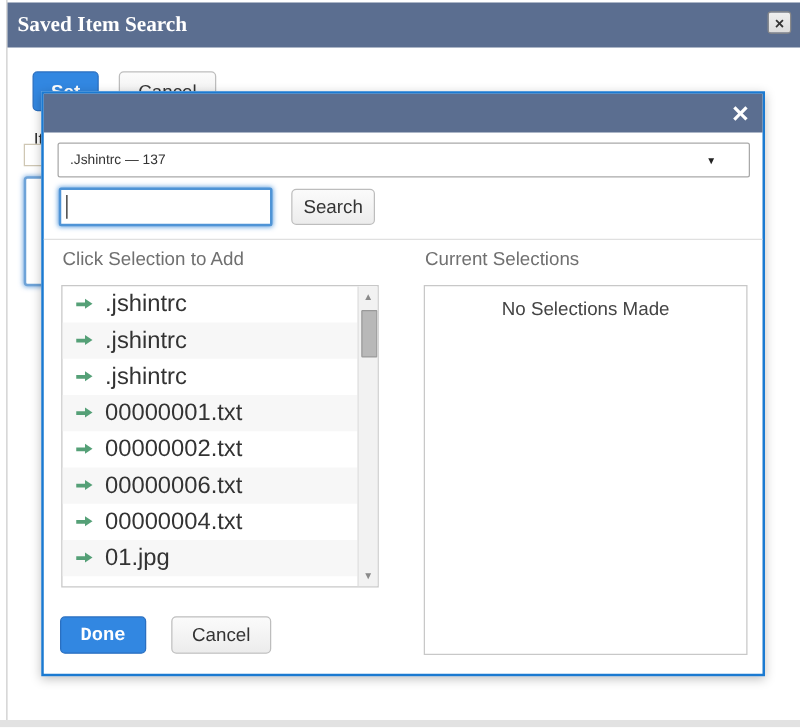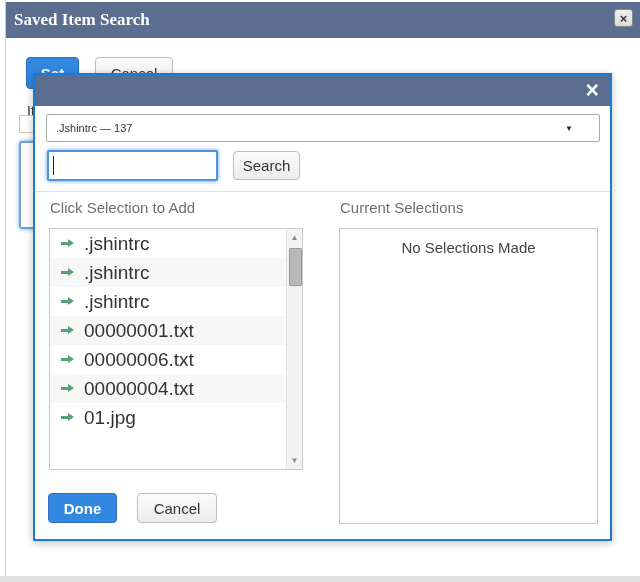--- a/index.html
+++ b/index.html
@@ -73,21 +73,21 @@
   .scroll-up{top:4px;}
   .scroll-down{bottom:4px;}
   .scroll-thumb{position:absolute;left:2px;top:19px;width:11px;height:36px;background:#b8b8b8;border:1px solid #999;border-radius:1px;cursor:pointer;}
 
   
   .selections-box{position:absolute;left:304px;top:153px;width:259px;height:296px;border:1px solid #c8c8c8;
     box-sizing:border-box;background:#fff;text-align:center;}
   .empty-message{margin-top:10px;font-size:15px;color:#444;}
 
   
-  .done-btn{position:absolute;left:13px;top:418px;width:69px;height:30px;font-size:15px;}
+  .done-btn{position:absolute;left:13px;top:418px;width:69px;height:30px;font-size:15px;font-family:Liberation Mono, monospace;}
   .modal-cancel-btn{position:absolute;left:102px;top:418px;width:80px;height:30px;font-size:15px;}
 </style>
 </head>
 <body>
 
 <div id="stage">
 
   <div class="page-left-border"></div>
   <div class="page-bottom-strip"></div>
 
@@ -134,20 +134,24 @@
         <div class="list-row">
           <span class="arrow-icon"></span>
           <span class="row-label">.jshintrc</span>
         </div>
         <div class="list-row">
           <span class="arrow-icon"></span>
           <span class="row-label">00000001.txt</span>
         </div>
         <div class="list-row">
           <span class="arrow-icon"></span>
+          <span class="row-label">00000002.txt</span>
+        </div>
+        <div class="list-row">
+          <span class="arrow-icon"></span>
           <span class="row-label">00000006.txt</span>
         </div>
         <div class="list-row">
           <span class="arrow-icon"></span>
           <span class="row-label">00000004.txt</span>
         </div>
         <div class="list-row">
           <span class="arrow-icon"></span>
           <span class="row-label">01.jpg</span>
         </div>

